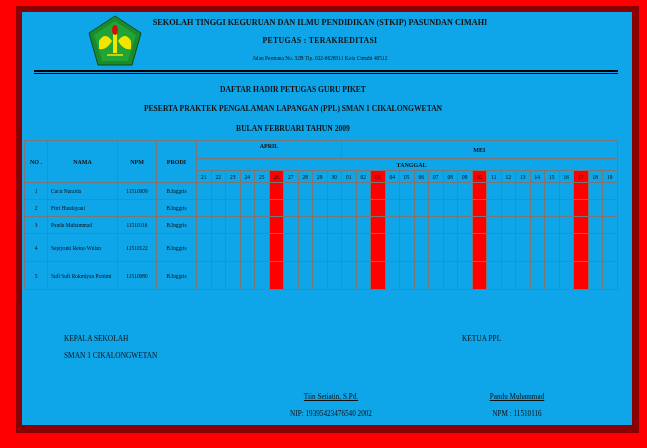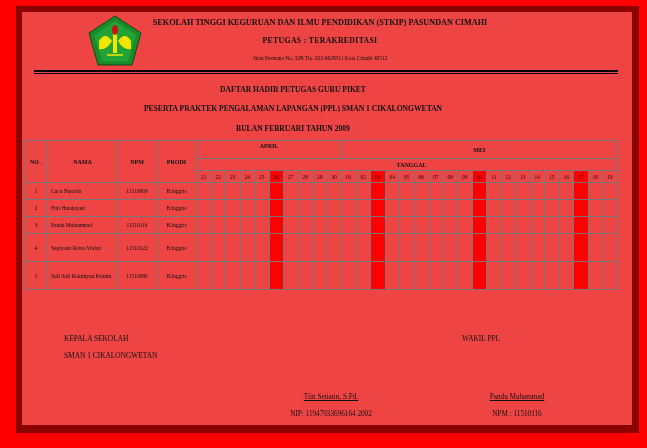--- a/index.html
+++ b/index.html
@@ -1,19 +1,19 @@
 <!DOCTYPE html>
 <html><head>
 <meta charset="utf-8">
 <style>
   * { box-sizing: border-box; margin: 0; padding: 0; }
   html, body { width: 647px; height: 448px; overflow: hidden; }
   body { background: #ff0000; position: relative; font-family: "Liberation Serif", serif; color: #111; }
   .frame { position: absolute; left: 16px; top: 6px; width: 623px; height: 427px; background: #8b0000; }
-  .page { position: absolute; left: 22px; top: 12px; width: 610px; height: 413px; background: #ef4444; overflow: hidden; }
+  .page { position: absolute; left: 22px; top: 12px; width: 610px; height: 413px; background: #0ea5e9; overflow: hidden; }
   .logo { position: absolute; left: 65px; top: 3px; width: 56px; height: 52px; }
   .hdr { position: absolute; left: 0; width: 542px; text-align: center; }
   .h1 { top: 6px; left: 118px; width: 360px; font-size: 8.2px; font-weight: bold; white-space: nowrap; }
   .h2 { top: 24px; left: 118px; width: 360px; font-size: 7.8px; font-weight: bold; letter-spacing: 0.3px; }
   .h3 { top: 43px; left: 118px; width: 360px; font-size: 5.4px; }
   .rule1 { position: absolute; left: 12px; top: 58px; width: 584px; height: 2px; background: #000; }
   .rule2 { position: absolute; left: 12px; top: 61px; width: 584px; height: 1px; background: #000; }
   .t1 { top: 73px; font-size: 7.6px; font-weight: bold; }
   .t2 { top: 92px; font-size: 7.6px; font-weight: bold; }
   .t3 { top: 112px; font-size: 7.6px; font-weight: bold; }
@@ -307,21 +307,21 @@
           <td class="c-day"></td>
         </tr>
       </tbody>
   </table>
 
   <div class="sig sig1">
     <div>KEPALA SEKOLAH</div>
     <div class="l2">SMAN 1 CIKALONGWETAN</div>
   </div>
   <div class="sig sig3">
-    <div>WAKIL PPL</div>
+    <div>KETUA PPL</div>
   </div>
 
   <div class="nm n2"><u>Tiin Setiatin, S.Pd.</u></div>
   <div class="nm n3"><u>Pandu Muhammad</u></div>
 
-  <div class="nip p2">NIP: 11947933696164 2002</div>
+  <div class="nip p2">NIP: 19395423476540 2002</div>
   <div class="nip p3">NPM : 11510116</div>
 </div>
 
 </body></html>

